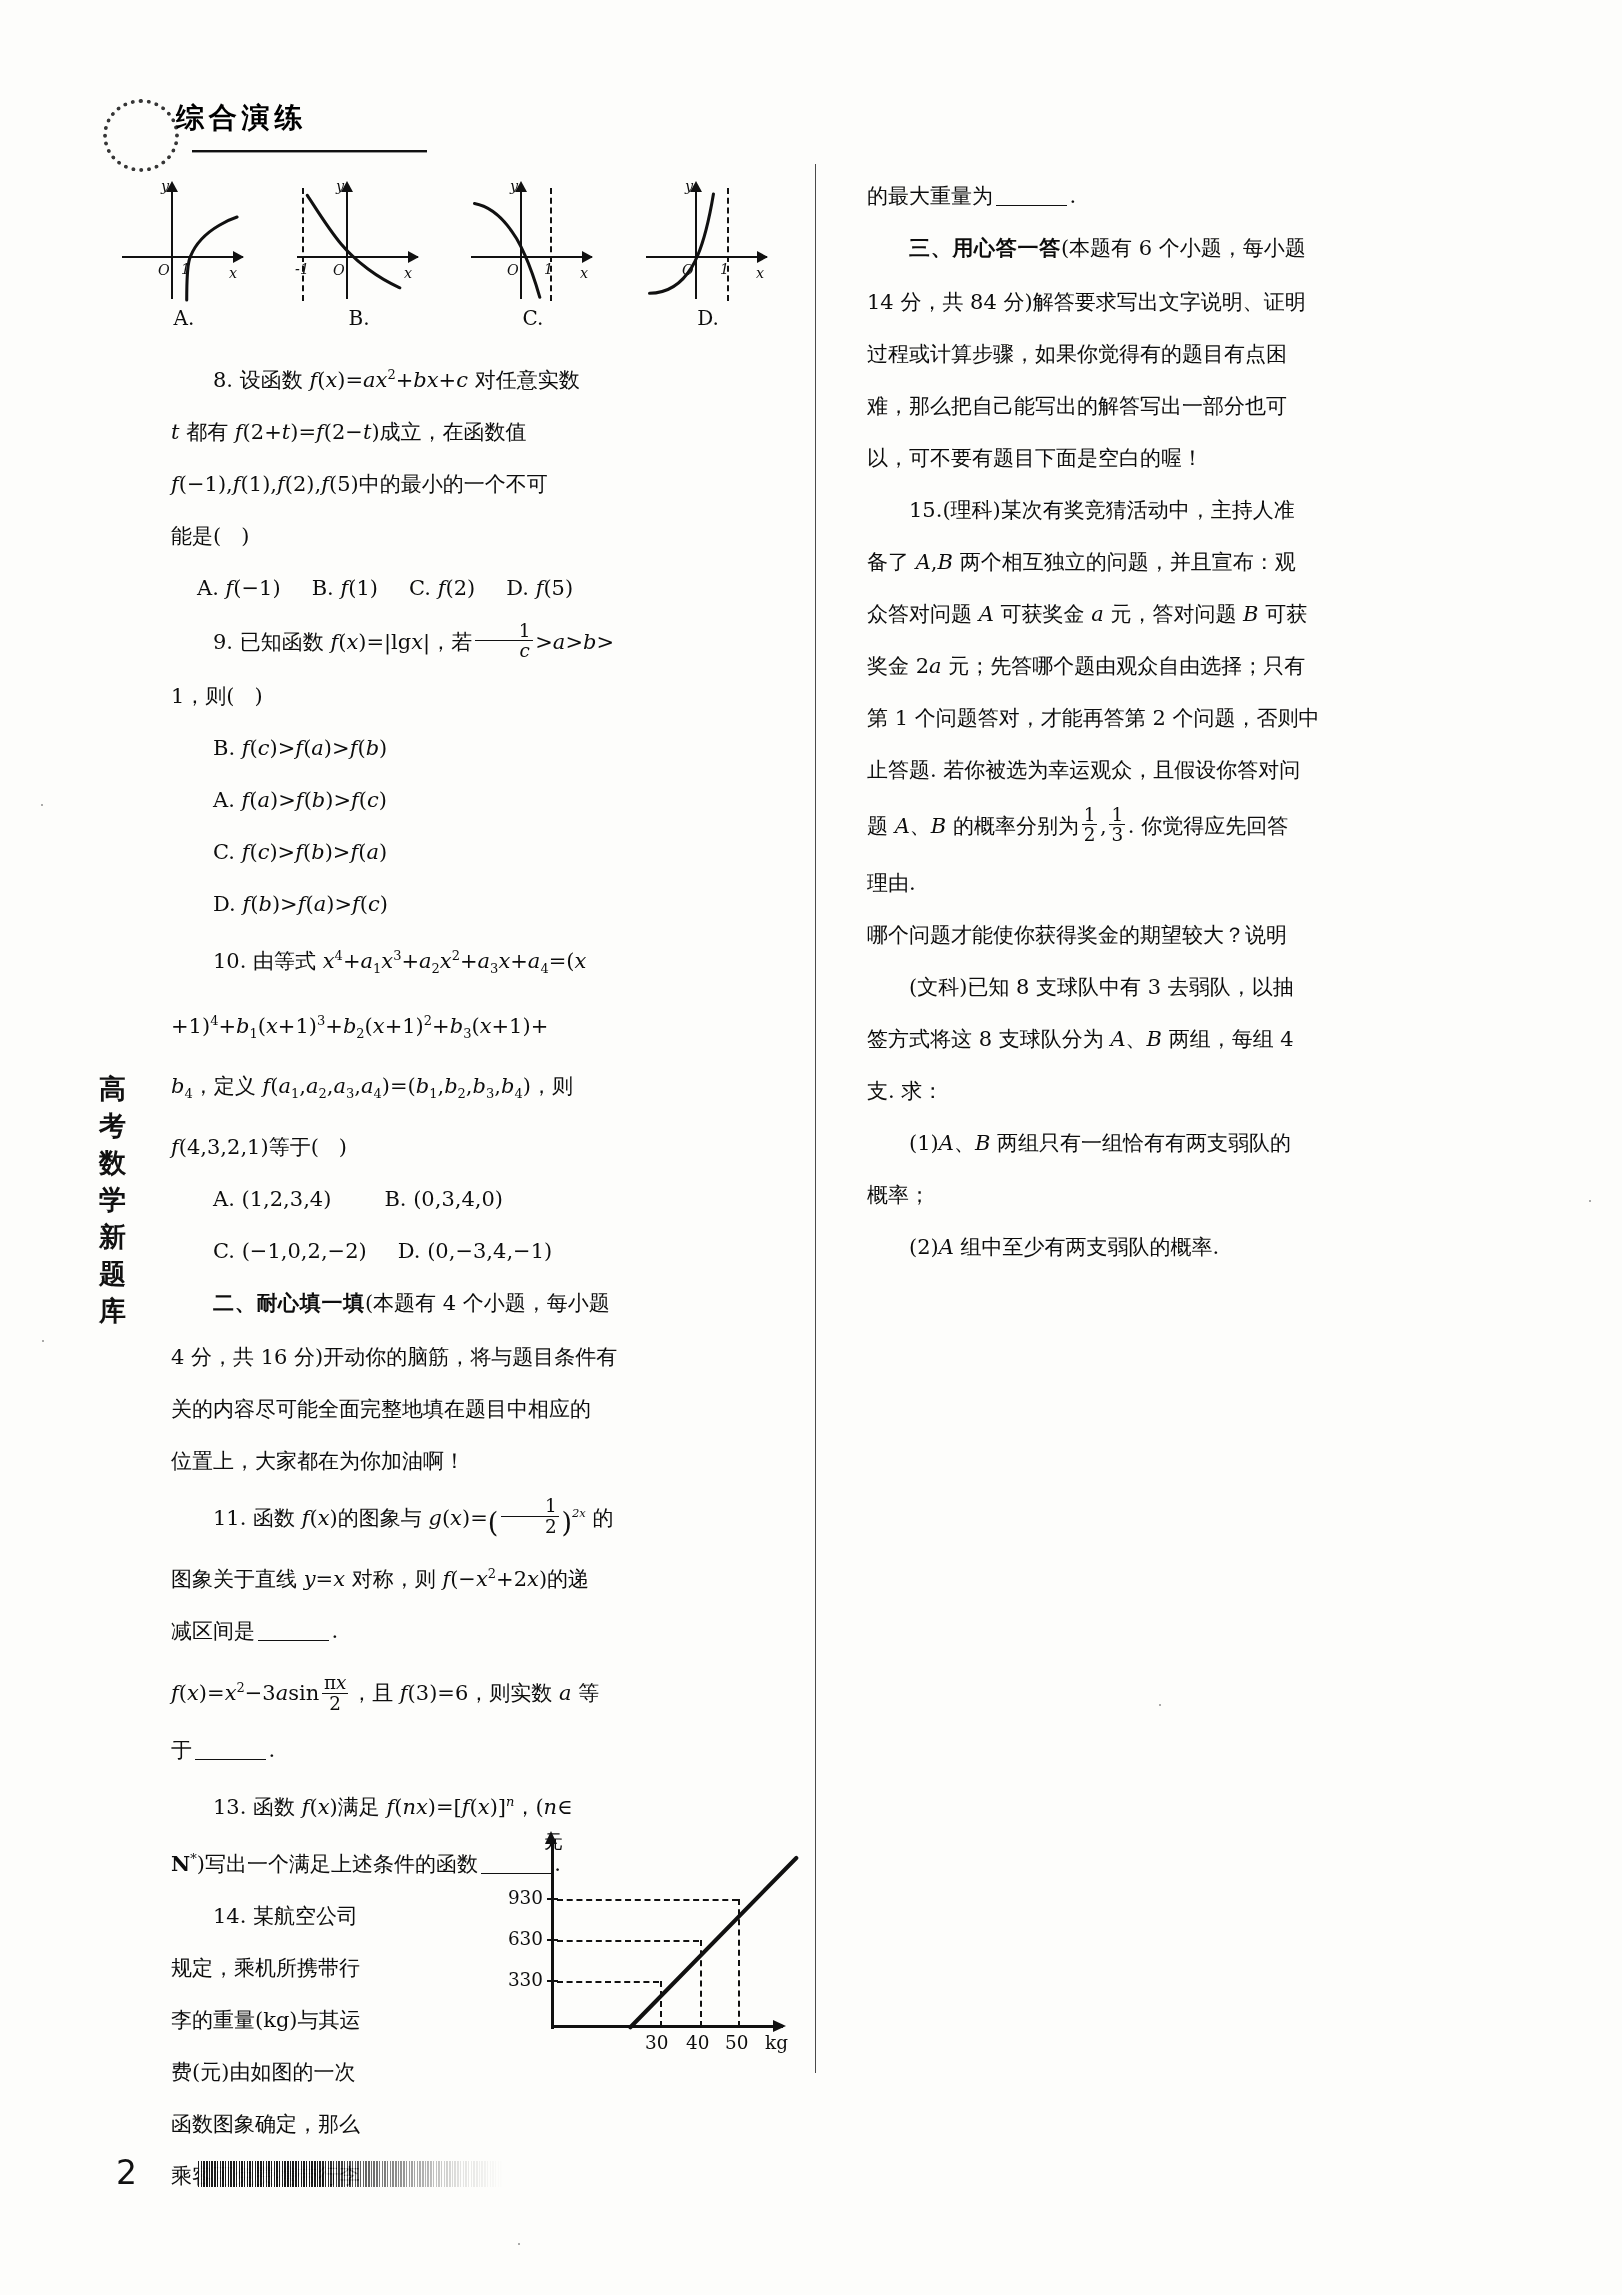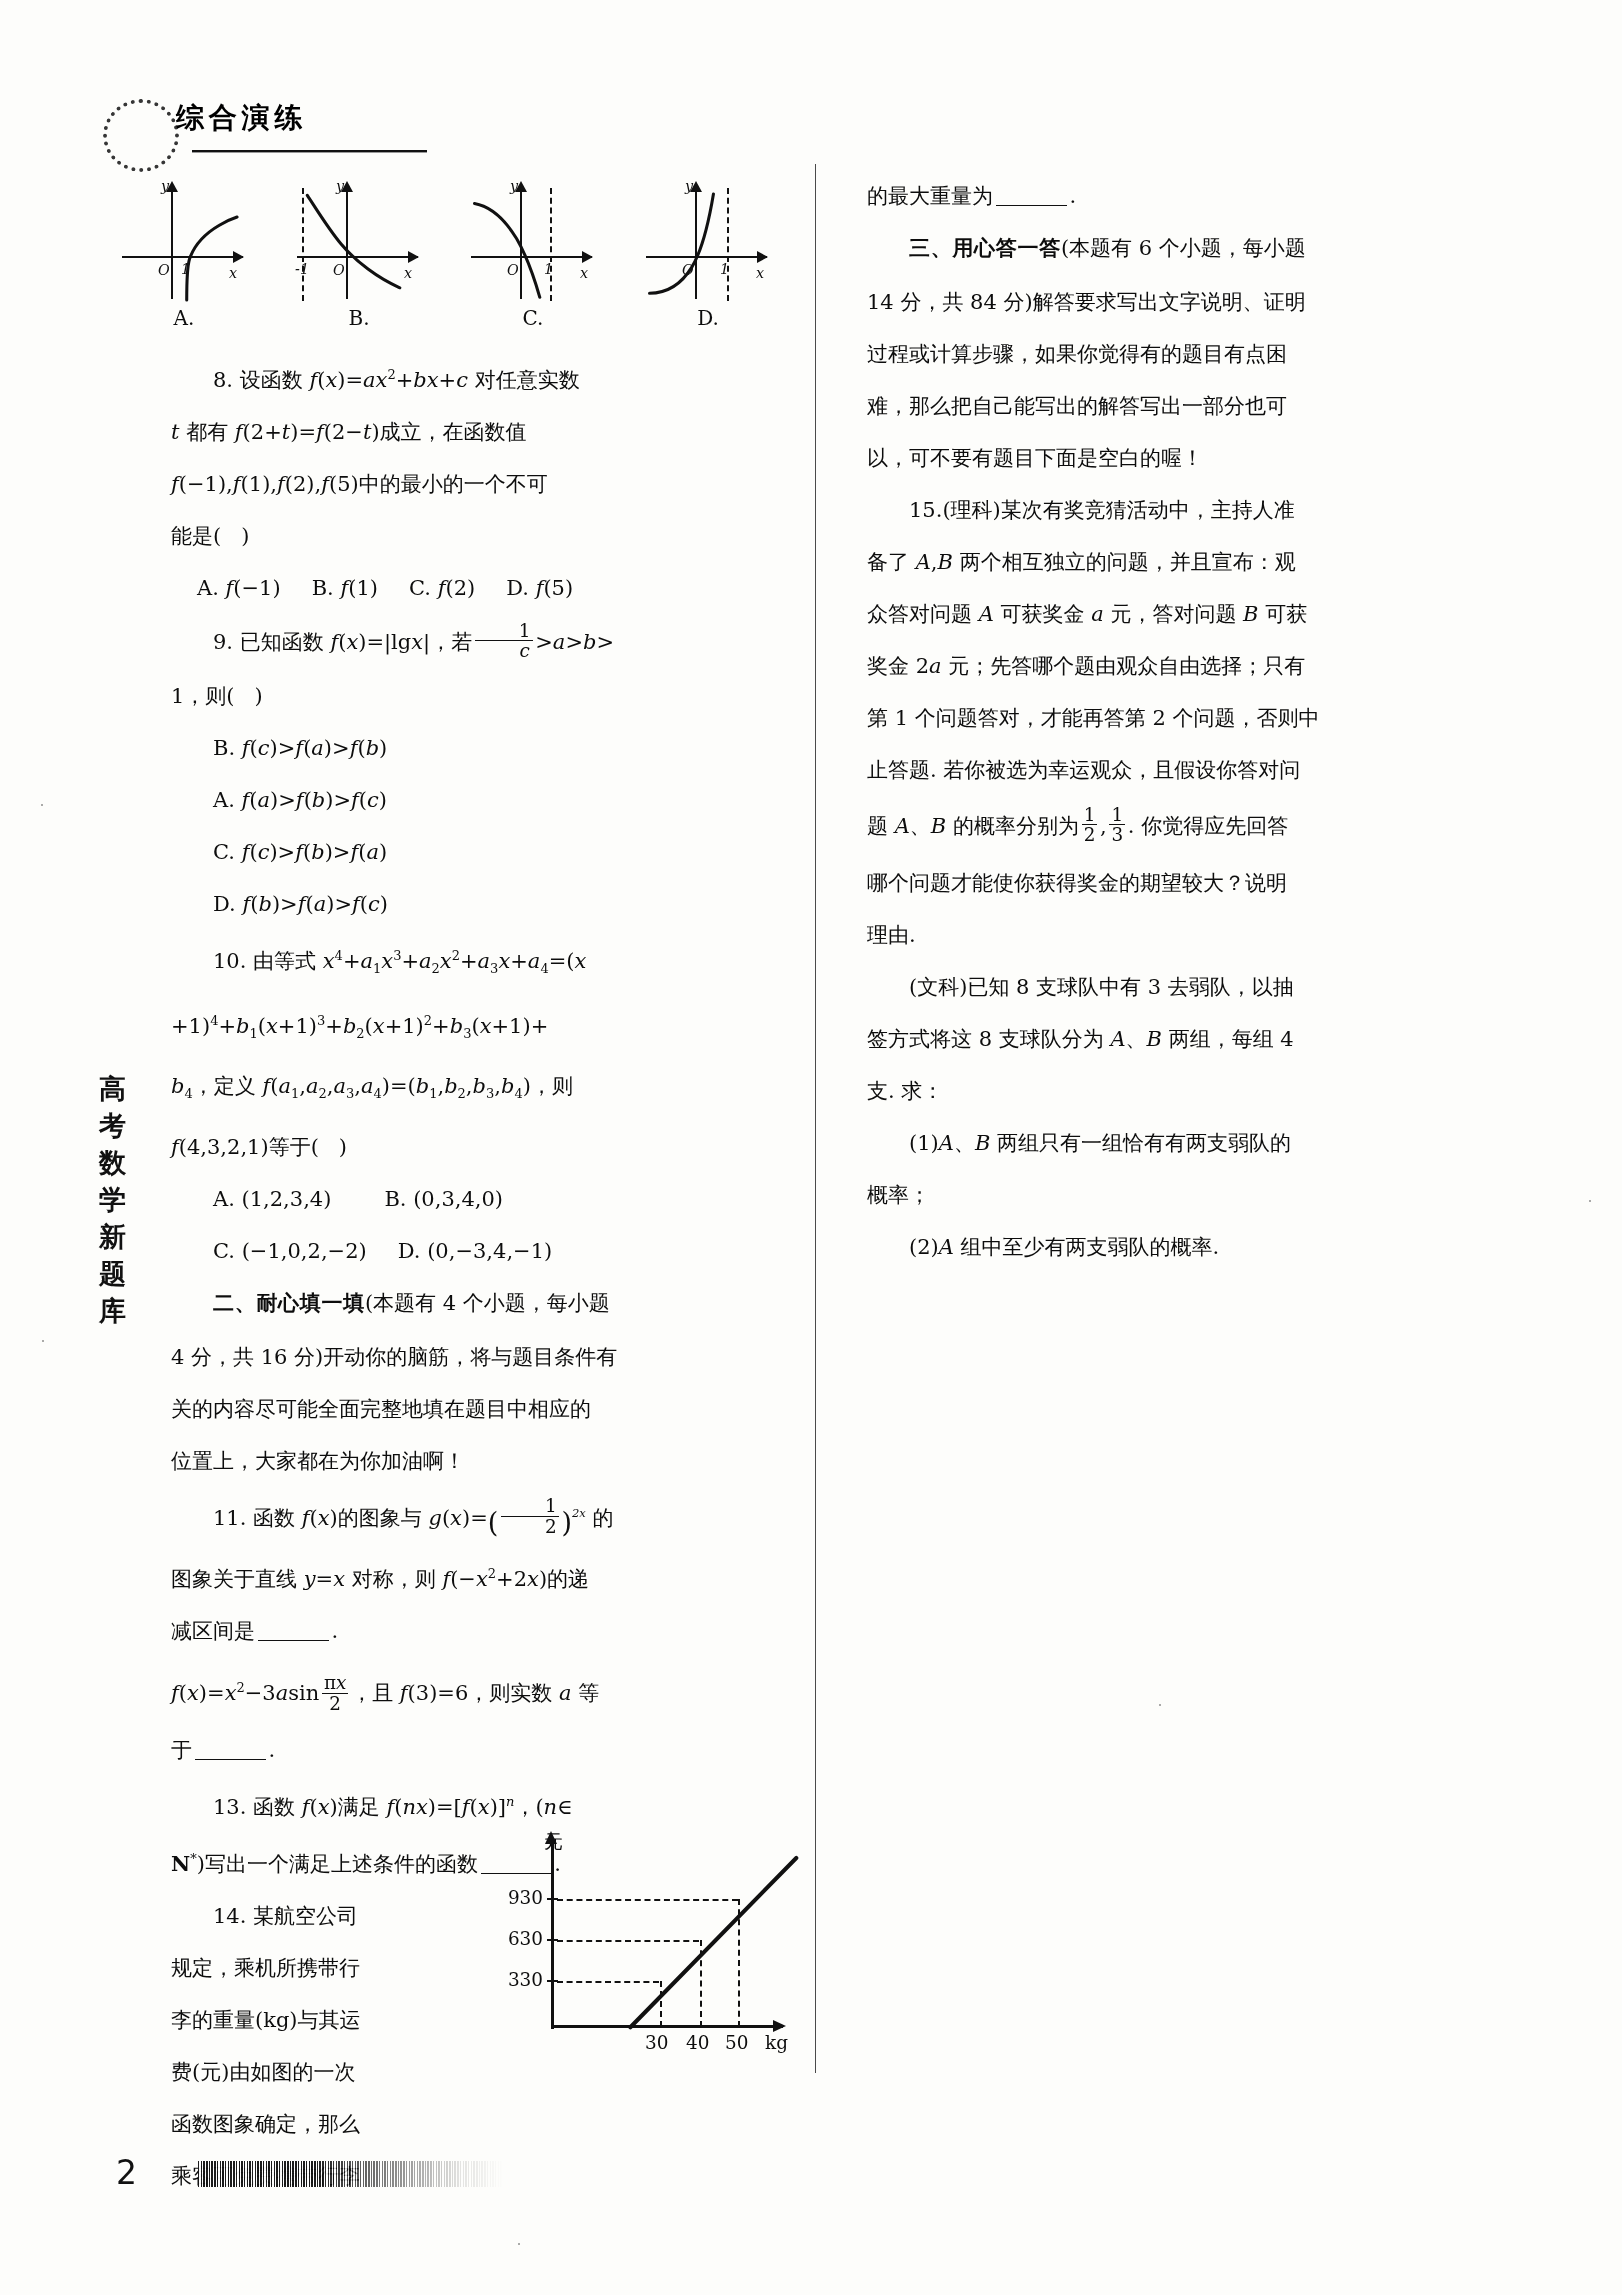--- a/index.html
+++ b/index.html
@@ -286,22 +286,22 @@
     </div>
 
     <div>
       <p class="ind">15.(理科)某次有奖竞猜活动中，主持人准</p>
       <p>备了 <i class="v">A</i>,<i class="v">B</i> 两个相互独立的问题，并且宣布：观</p>
       <p>众答对问题 <i class="v">A</i> 可获奖金 <i class="v">a</i> 元，答对问题 <i class="v">B</i> 可获</p>
       <p>奖金 2<i class="v">a</i> 元；先答哪个题由观众自由选择；只有</p>
       <p>第 1 个问题答对，才能再答第 2 个问题，否则中</p>
       <p>止答题. 若你被选为幸运观众，且假设你答对问</p>
       <p style="line-height:45px">题 <i class="v">A</i>、<i class="v">B</i> 的概率分别为<span class="frac"><span class="n">1</span><span class="d">2</span></span>,<span class="frac"><span class="n">1</span><span class="d">3</span></span>. 你觉得应先回答</p>
+      <p>理由.</p>
       <p>哪个问题才能使你获得奖金的期望较大？说明</p>
-      <p>理由.</p>
     </div>
 
     <div>
       <p class="ind">(文科)已知 8 支球队中有 3 去弱队，以抽</p>
       <p>签方式将这 8 支球队分为 <i class="v">A</i>、<i class="v">B</i> 两组，每组 4</p>
       <p>支. 求：</p>
       <p class="ind">(1)<i class="v">A</i>、<i class="v">B</i> 两组只有一组恰有有两支弱队的</p>
       <p>概率；</p>
       <p class="ind">(2)<i class="v">A</i> 组中至少有两支弱队的概率.</p>
     </div>

